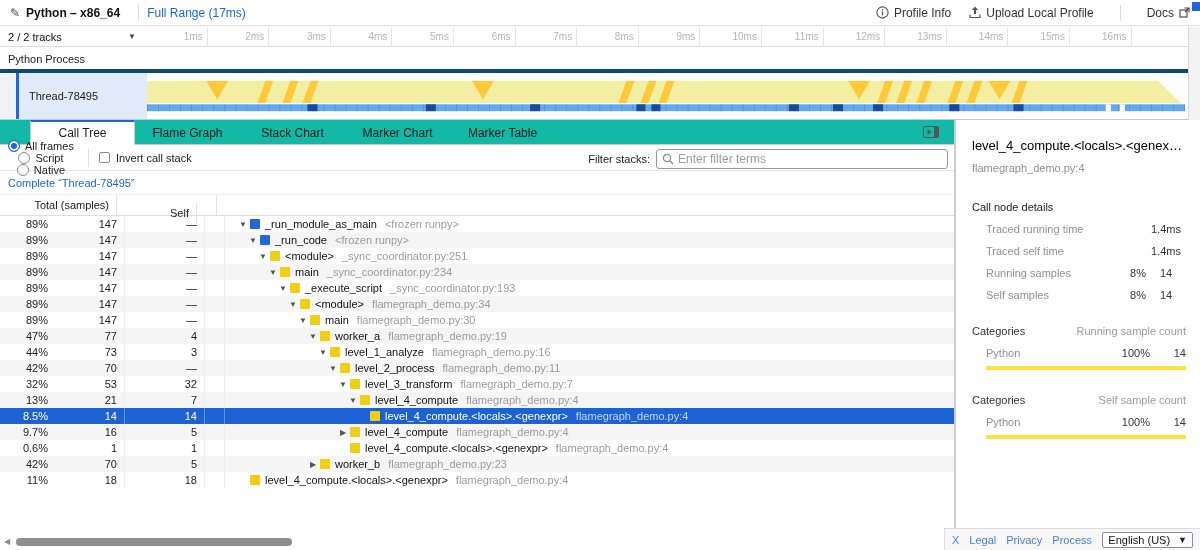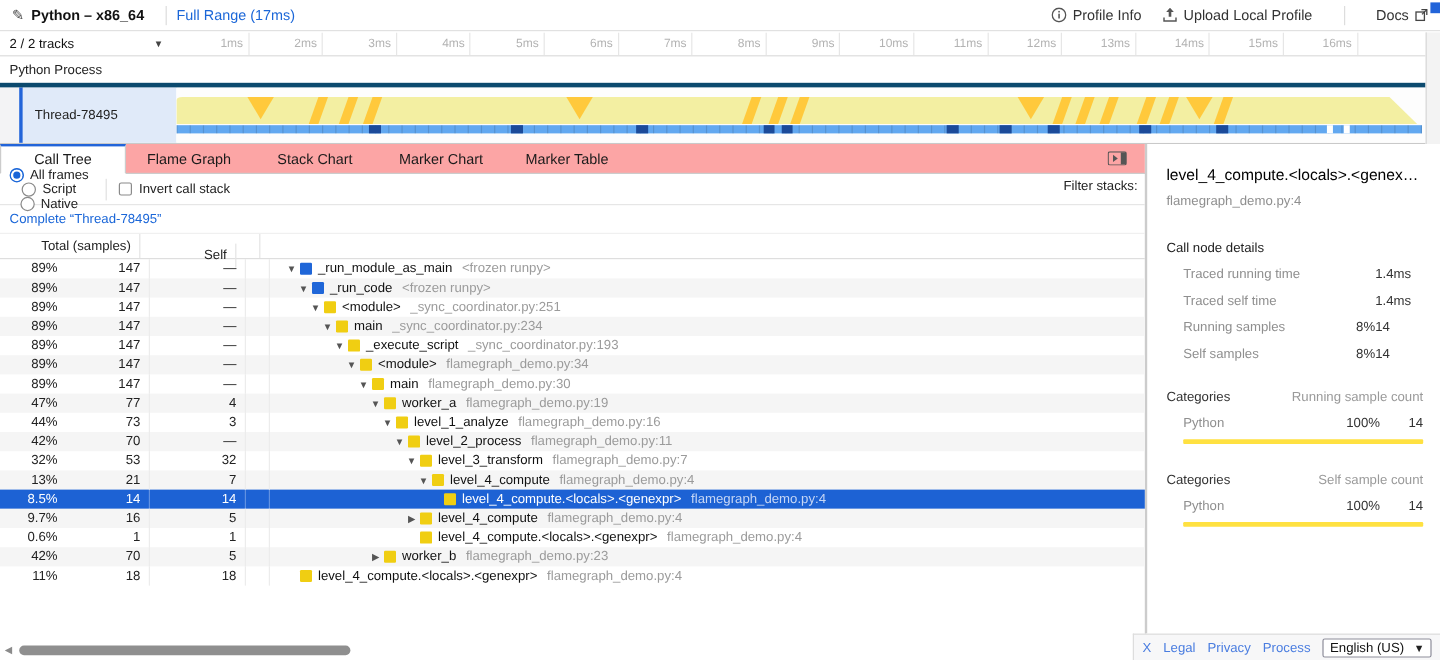--- a/index.html
+++ b/index.html
@@ -39,21 +39,21 @@
   .tlabel { width:128px; background:#e0eaf9; font-size:11px; display:flex; align-items:center;
             padding-left:10px; color:#222; }
   .tgraph { flex:1; position:relative; background:#fdfdfd; }
   .tgraph svg { position:absolute; inset:0; width:100%; height:100%; }
   .vscroll { position:absolute; top:27px; right:0; width:12px; height:93px; background:#f3f3f3;
              border-left:1px solid #d8d8d8; }
 
   
   .main { position:absolute; top:120px; left:0; width:955px; bottom:0; background:#fff;
           border-right:1px solid #ccc; }
-  .tabbar { height:25px; border-bottom:1px solid #ccc; display:flex; background:#fca5a5; position:relative; }
+  .tabbar { height:25px; border-bottom:1px solid #ccc; display:flex; background:#14b8a6; position:relative;padding-left:30px; }
   .tab { width:105px; text-align:center; font-size:12px; color:#1b1b1b; line-height:22px;
          border-top:2px solid transparent; cursor:default; }
   .tab.active { background:#fff; border:1px solid #ccc; border-top:2px solid #2264d9;
                 border-bottom:1px solid #fff; margin-bottom:-1px; }
   .panel-toggle { position:absolute; right:14px; top:5px; width:18px; height:14px; display:flex;
                   align-items:center; justify-content:center; }
   .toolbar { height:26px; border-bottom:1px solid #e6e6e6; display:flex; align-items:center;
              font-size:11px; padding-left:8px; position:relative; color:#222; }
   .radio-group { display:flex; align-items:center;flex-direction:column; }
   .radio-item { display:flex; align-items:center; margin-right:12px; }
@@ -103,21 +103,21 @@
 
   
   .sidebar { position:absolute; top:120px; right:0; width:245px; bottom:22px; background:#fff;
              border-left:1px solid #ccc; font-size:11px; padding:18px 14px 0 16px; overflow:hidden; }
   .sb-title { font-size:13px; color:#000; white-space:nowrap; overflow:hidden; text-overflow:ellipsis; }
   .sb-sub { color:#8f8f8f; margin-top:9px; }
   .sb-section { margin-top:27px; color:#222; }
   .sb-row { display:flex; margin-top:10px; padding-left:14px; color:#8f8f8f; }
   .sb-row .lbl { flex:1 1 auto; }
   .sb-row .pct { width:42px; text-align:right; color:#333; flex:none; }
-  .sb-row .val { width:40px; text-align:left; color:#333; flex:none; }
+  .sb-row .val { width:40px; text-align:center; color:#333; flex:none; }
   .cat-header { display:flex; margin-top:24px; }
   .cat-header .l { flex:1; color:#333; } .cat-header .r { color:#9a9a9a; }
   .cat-row { display:flex; margin-top:10px; padding-left:14px; color:#8f8f8f; }
   .cat-row .nm { flex:1; } .cat-row .pct { width:50px; text-align:right; color:#333; }
   .cat-row .val { width:36px; text-align:right; color:#333; }
   .cat-bar { height:4px; margin:7px 0 0 14px; border-radius:1px; }
 
   
   .footer { position:absolute; right:0; bottom:0; width:256px; height:22px; background:#f7f7f8;
             border-top:1px solid #ddd; border-left:1px solid #ddd; display:flex; align-items:center;
@@ -286,20 +286,27 @@
             <span>Native</span>
           </span>
         </span>
       <span class="vsep"></span>
       <span class="radio-item">
         <span class="checkbox"></span>
         <span>Invert call stack</span>
       </span>
       <span class="filtergroup">
         <span>Filter stacks:</span>
+        <span class="searchbox">
+          <svg width="12" height="12" viewBox="0 0 12 12">
+            <circle cx="5" cy="5" r="3.6" fill="none" stroke="#8a8a8a" stroke-width="1.2"></circle>
+            <line x1="7.8" y1="7.8" x2="11" y2="11" stroke="#8a8a8a" stroke-width="1.4"></line>
+          </svg>
+          <input type="text" placeholder="Enter filter terms" style="">
+        </span>
       </span>
     </div>
 
     <div class="rootlink">
       <span>Complete “Thread-78495”</span>
     </div>
 
     <div class="thead">
       <span class="h-total">Total (samples)</span>
       <span class="h-self">Self</span>

